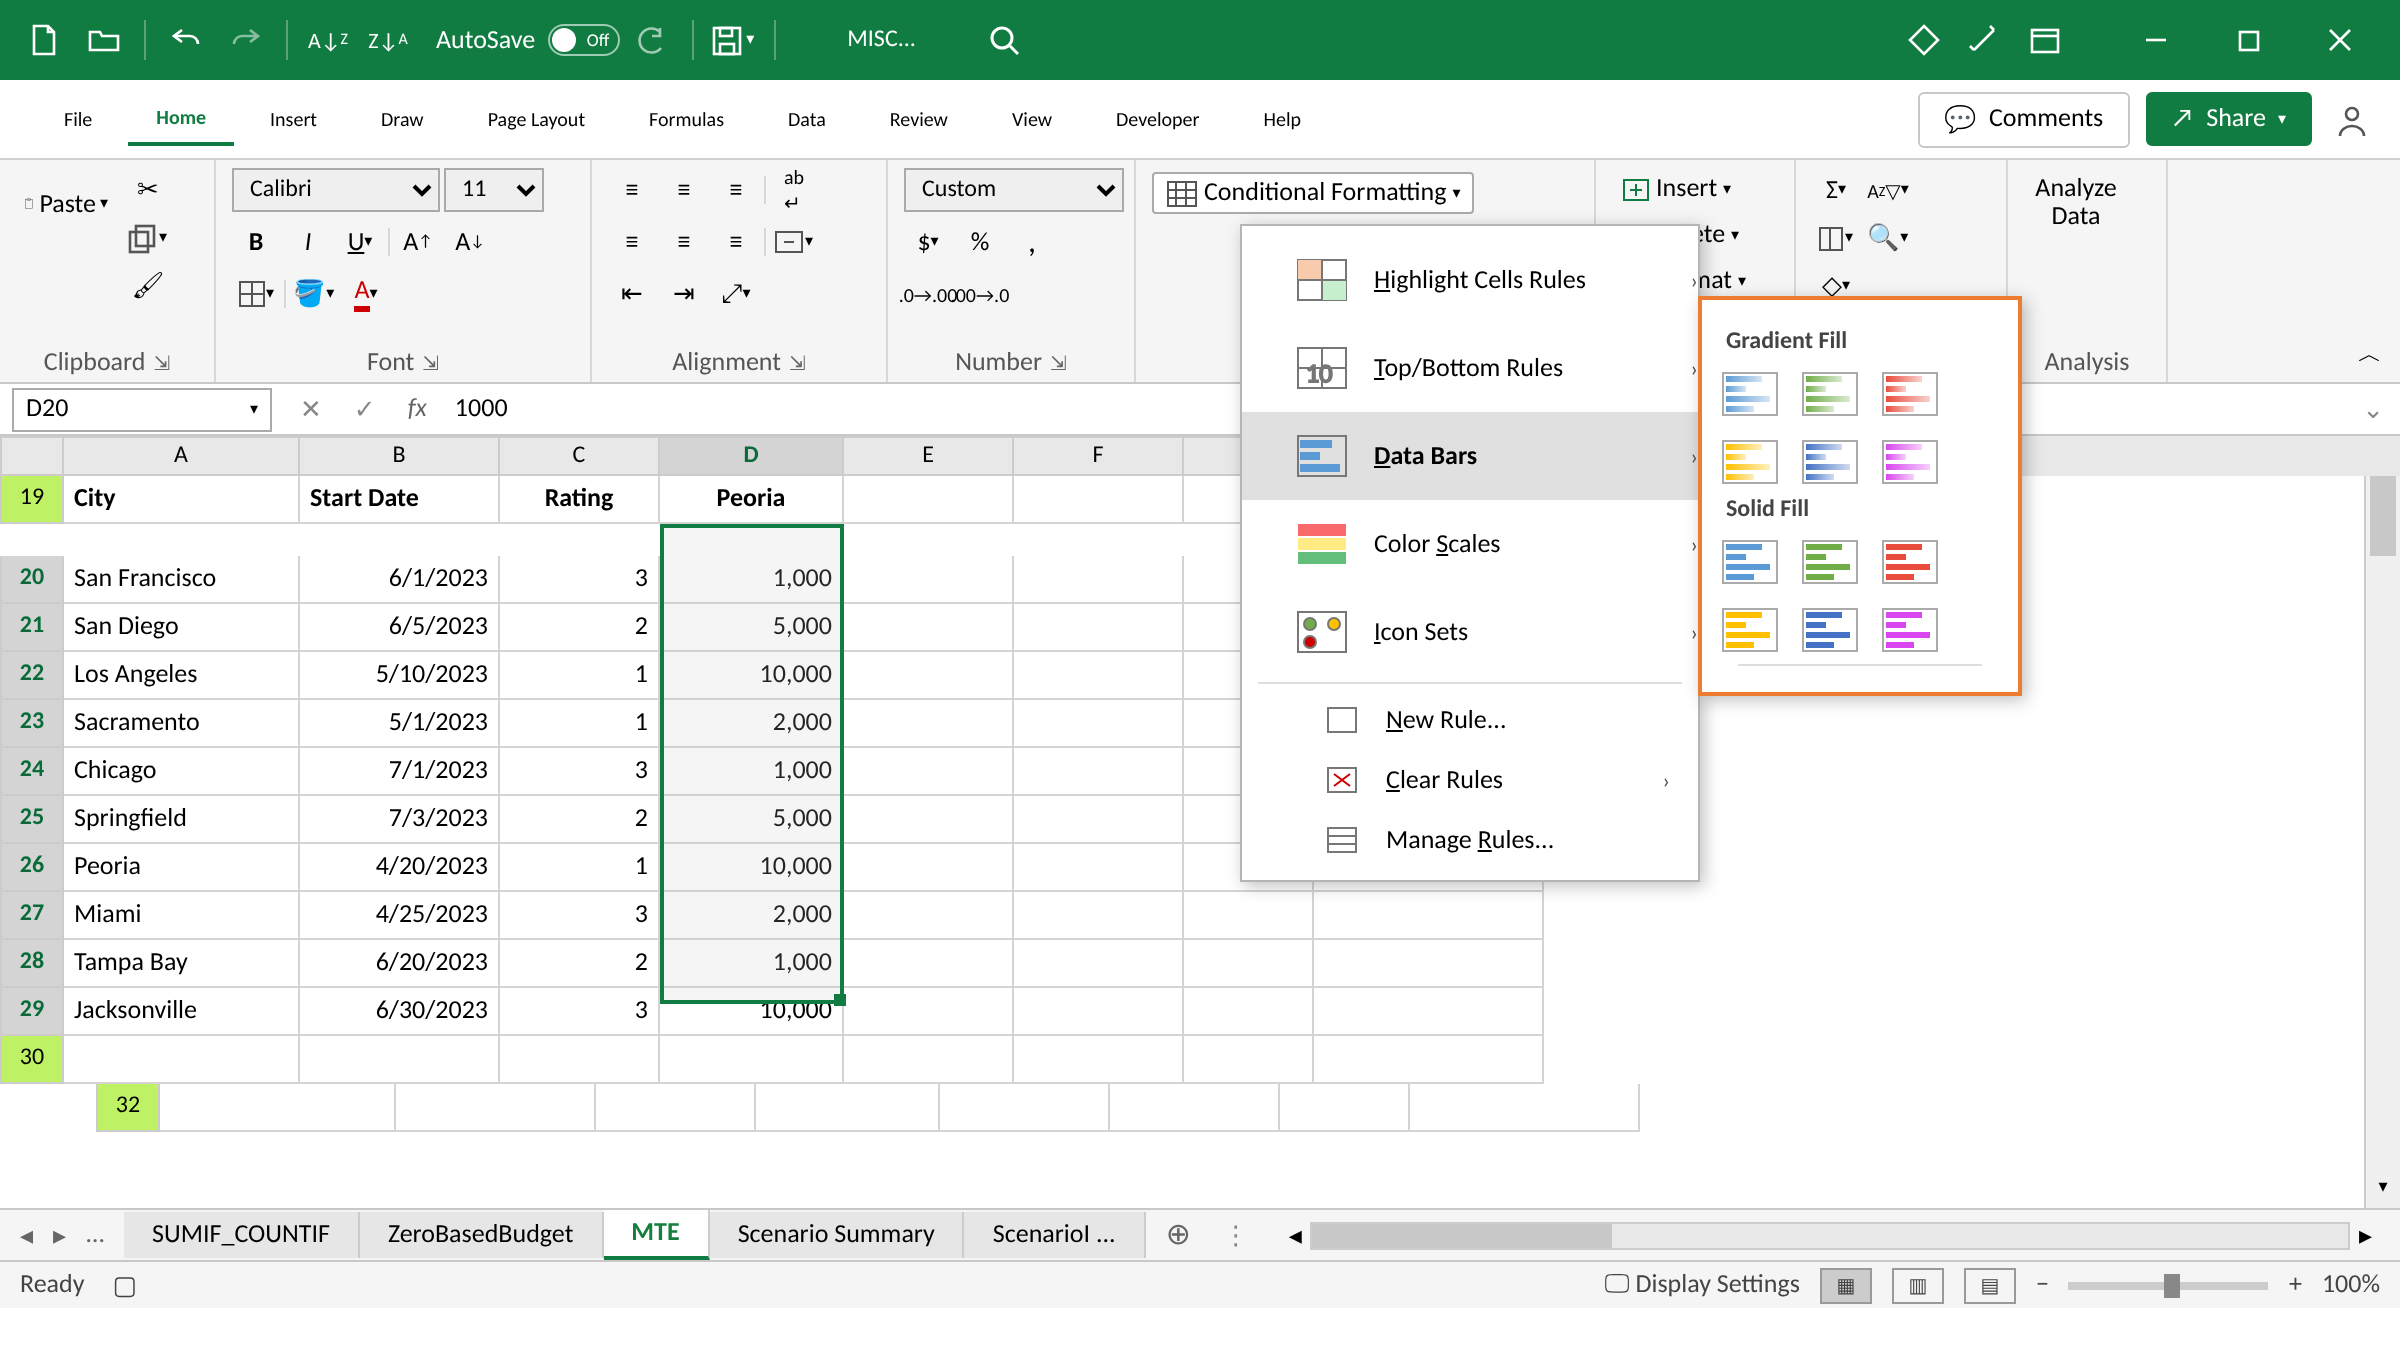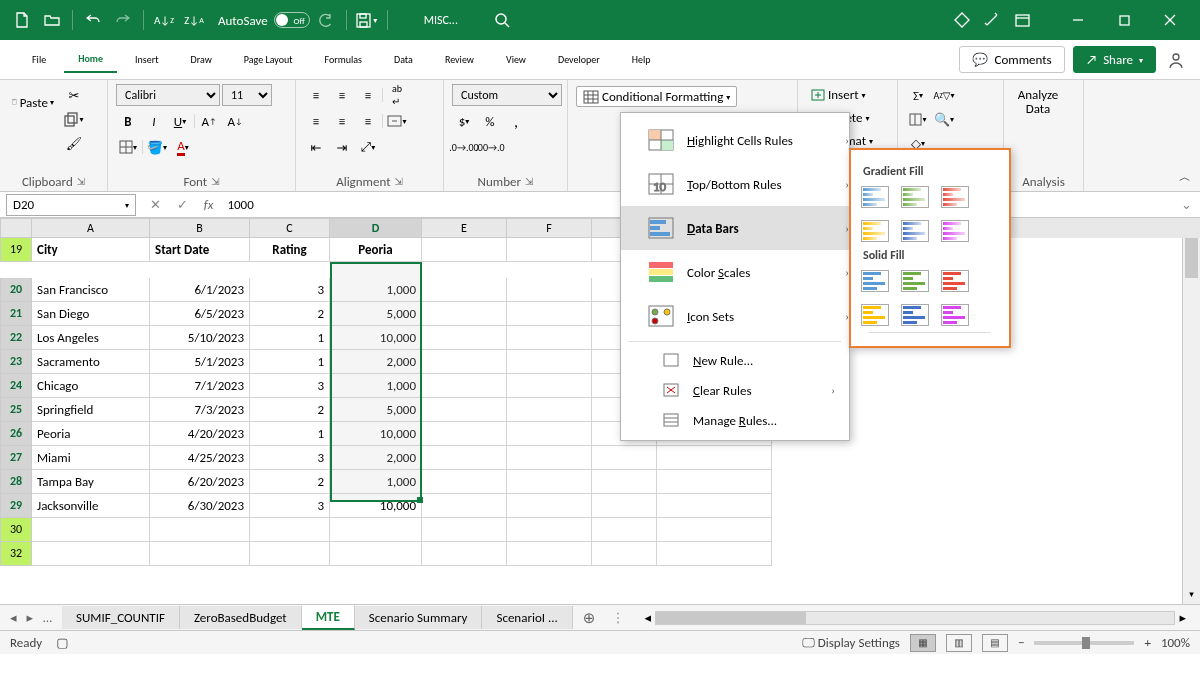--- a/index.html
+++ b/index.html
@@ -602,21 +602,21 @@
           <div class="rowhdr">30</div>
           <div class="cell colA"></div>
           <div class="cell colB num"></div>
           <div class="cell colC num"></div>
           <div class="cell colD num"></div>
           <div class="cell colE"></div>
           <div class="cell colF"></div>
           <div class="cell colL"></div>
           <div class="cell colM"></div>
         </div>
-        <div style="display: flex;">
+        <div style="display: flex; margin-left: 48px;">
           <div class="rowhdr">32</div>
           <div class="cell colA"></div>
           <div class="cell colB num"></div>
           <div class="cell colC num"></div>
           <div class="cell colD num"></div>
           <div class="cell colE"></div>
           <div class="cell colF"></div>
           <div class="cell colL"></div>
           <div class="cell colM"></div>
         </div>

